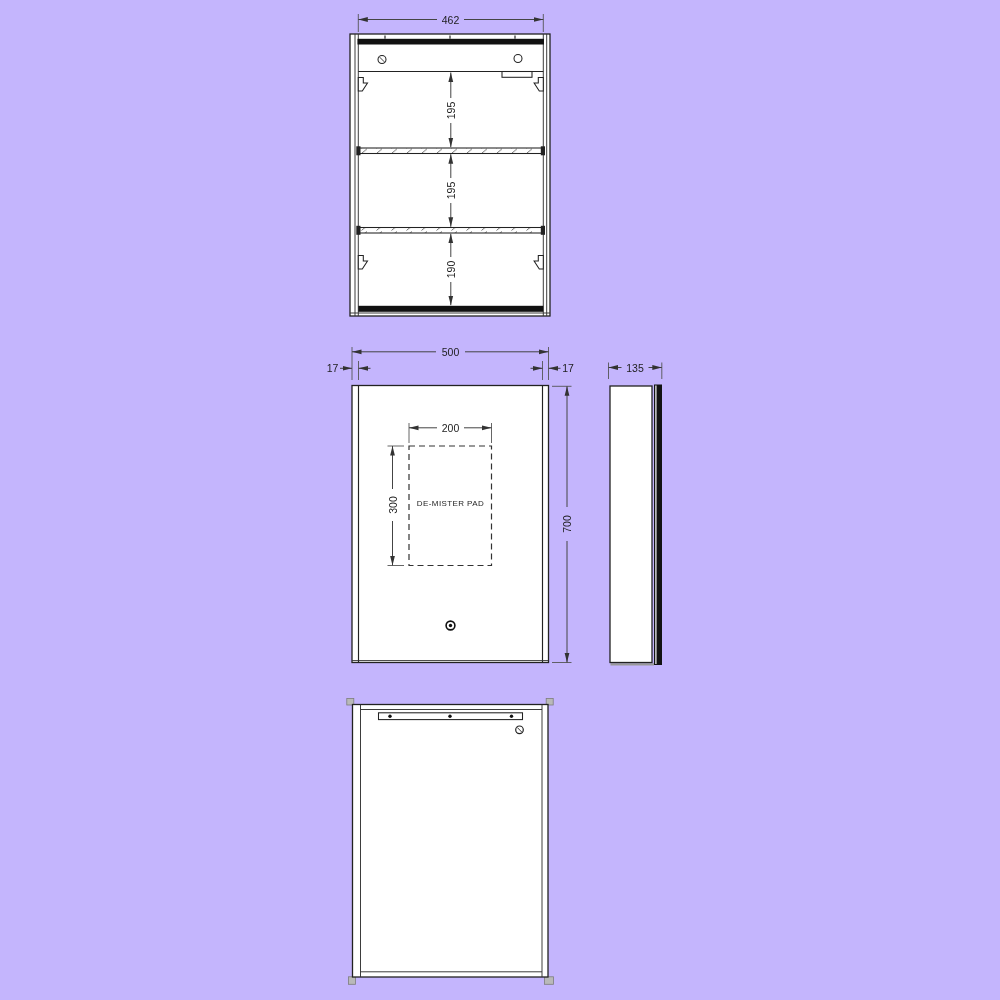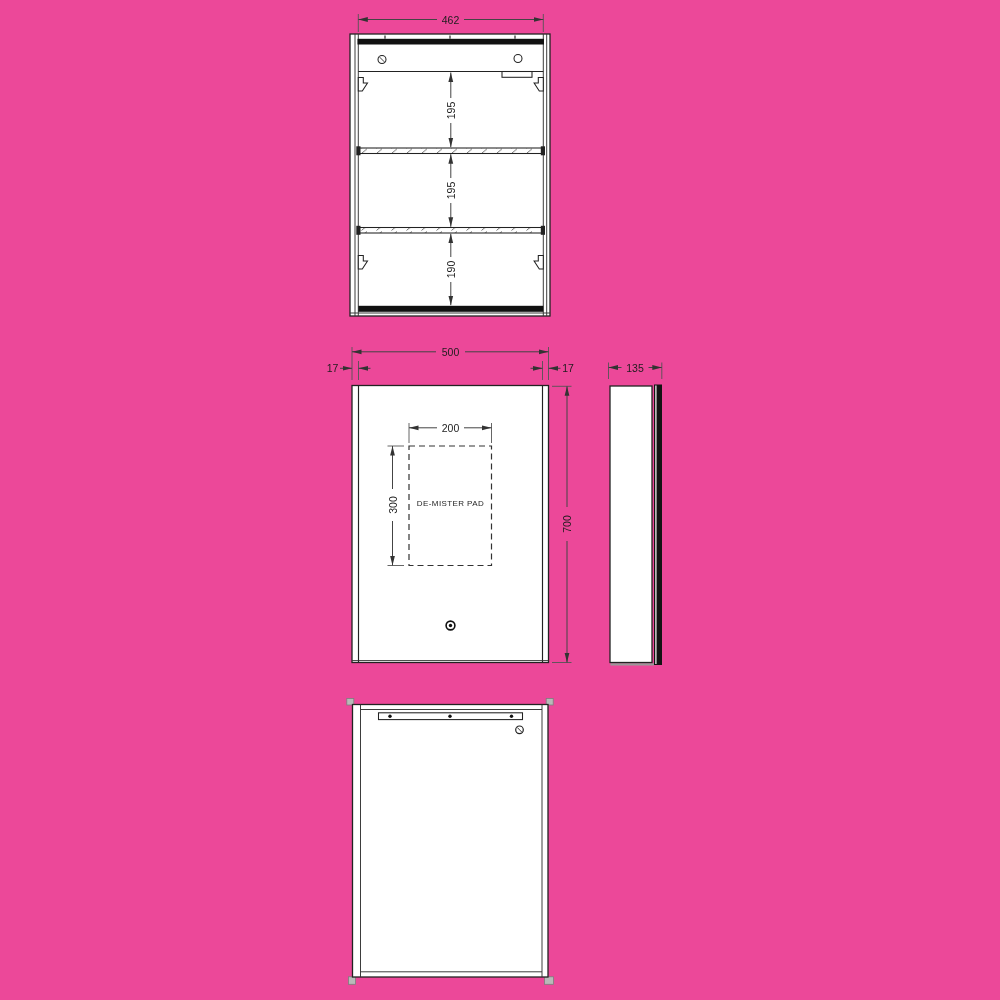--- a/index.html
+++ b/index.html
@@ -1,16 +1,16 @@
 <!DOCTYPE html>
 <html><head>
 <meta charset="utf-8">
 <style>
   html,body{margin:0;padding:0;background:#ffffff;}
-  .sheet{position:relative;width:1000px;height:1000px;background:#ec4899;overflow:hidden;
+  .sheet{position:relative;width:1000px;height:1000px;background:#c4b5fd;overflow:hidden;
          font-family:"Liberation Sans", sans-serif;}
   svg{position:absolute;left:0;top:0;}
   text{font-family:"Liberation Sans", sans-serif;font-size:10.5px;fill:#1d1d1d;}
   .dimtxt{font-size:10.5px;}
   .padtxt{font-size:8px;letter-spacing:.4px;}
   .outline{fill:#ffffff;stroke:#222222;stroke-width:1.3;}
   .thin{stroke:#333333;stroke-width:0.95;fill:none;}
   .med{stroke:#222222;stroke-width:1.15;fill:none;}
   .dim{stroke:#444444;stroke-width:1;fill:none;}
   .ext{stroke:#555555;stroke-width:0.9;fill:none;}

